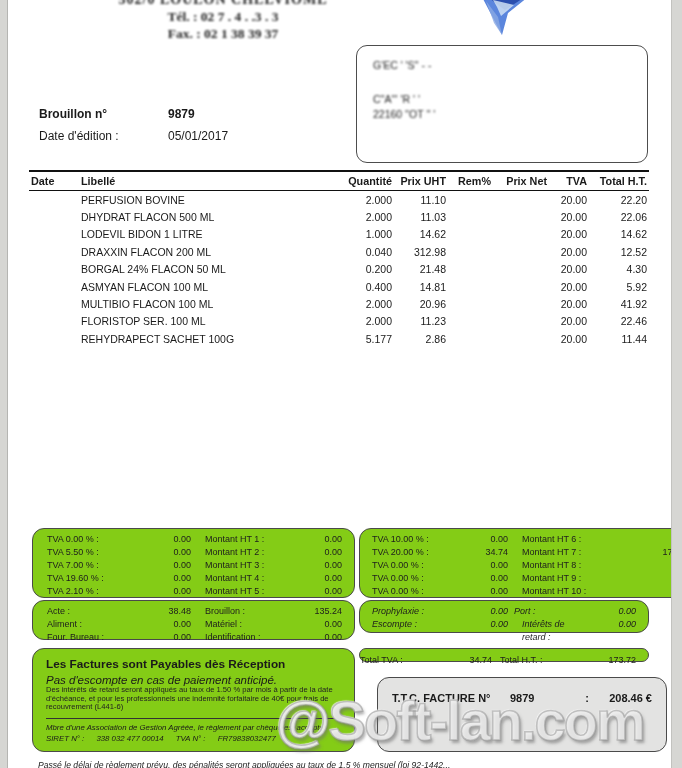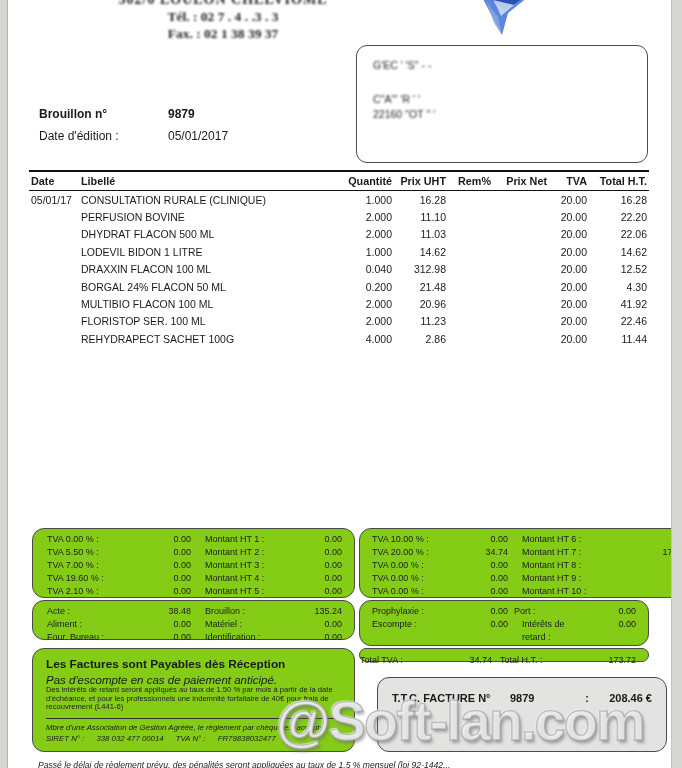--- a/index.html
+++ b/index.html
@@ -36,21 +36,21 @@
   
   .box { position:absolute; border:1.5px solid #4a4a4a; border-radius:12px; background:#84cc16; }
   .srow { display:grid; line-height:12.9px; font-size:9px; color:#1d1d1d; }
   .srow .sv { text-align:right; }
   #tva-left  { left:24px;  top:528px; width:323px; height:70px; padding:4px 12px 0 14px; }
   #tva-right { left:351px; top:528px; width:344px; height:70px; padding:4px 12px 0 12px; }
   #tva-left .srow  { grid-template-columns:86px 58px 1fr 58px; }
   #tva-right .srow { grid-template-columns:82px 54px 1fr 58px; }
   #cat-left  { left:24px;  top:600px; width:323px; height:40px; padding:4px 12px 0 14px; }
   #cat-left .srow { grid-template-columns:86px 58px 1fr 58px; }
-  #cat-right { left:351px; top:600px; width:290px; height:46px; padding:4px 12px 0 12px; }
+  #cat-right { left:351px; top:600px; width:290px; height:33px; padding:4px 12px 0 12px;font-style:italic; }
   #cat-right .srow { grid-template-columns:82px 54px 1fr 58px; }
 
   
   #conditions { left:24px; top:648px; width:323px; height:104px; padding:8px 12px 0 13px; }
   #conditions .t1 { font-size:11.8px; font-weight:bold; margin-bottom:3px; }
   #conditions .t2 { font-size:11.5px; font-style:italic; }
   #conditions .t3 { font-size:7.6px; line-height:8.6px; color:#222; }
   #conditions .divider { border-top:1px solid #333; margin:6px 0 4px 0; }
   #conditions .t4 { font-size:7.8px; font-style:italic; line-height:9px; }
   #conditions .t5 { font-size:7.8px; font-style:italic; margin-top:2px; }
@@ -120,30 +120,20 @@
         <th class="num">Quantité</th>
         <th class="num">Prix UHT</th>
         <th class="num">Rem%</th>
         <th class="num">Prix Net</th>
         <th class="num">TVA</th>
         <th class="num">Total H.T.</th>
       </tr>
     </thead>
     <tbody>
 
-        <tr>
-          <td>05/01/17</td>
-          <td>CONSULTATION RURALE (CLINIQUE)</td>
-          <td class="num">1.000</td>
-          <td class="num">16.28</td>
-          <td class="num"></td>
-          <td class="num"></td>
-          <td class="num">20.00</td>
-          <td class="num">16.28</td>
-        </tr>
 
         <tr>
           <td></td>
           <td>PERFUSION BOVINE</td>
           <td class="num">2.000</td>
           <td class="num">11.10</td>
           <td class="num"></td>
           <td class="num"></td>
           <td class="num">20.00</td>
           <td class="num">22.20</td>
@@ -166,40 +156,50 @@
           <td class="num">1.000</td>
           <td class="num">14.62</td>
           <td class="num"></td>
           <td class="num"></td>
           <td class="num">20.00</td>
           <td class="num">14.62</td>
         </tr>
 
         <tr>
           <td></td>
-          <td>DRAXXIN FLACON 100 ML</td>
+          <td>DRAXXIN FLACON 200 ML</td>
           <td class="num">0.040</td>
           <td class="num">312.98</td>
           <td class="num"></td>
           <td class="num"></td>
           <td class="num">20.00</td>
           <td class="num">12.52</td>
         </tr>
 
         <tr>
           <td></td>
           <td>BORGAL 24%  FLACON 50 ML</td>
           <td class="num">0.200</td>
           <td class="num">21.48</td>
           <td class="num"></td>
           <td class="num"></td>
           <td class="num">20.00</td>
           <td class="num">4.30</td>
         </tr>
 
+        <tr>
+          <td></td>
+          <td>ASMYAN FLACON 100 ML</td>
+          <td class="num">0.400</td>
+          <td class="num">14.81</td>
+          <td class="num"></td>
+          <td class="num"></td>
+          <td class="num">20.00</td>
+          <td class="num">5.92</td>
+        </tr>
 
         <tr>
           <td></td>
           <td>MULTIBIO FLACON 100 ML</td>
           <td class="num">2.000</td>
           <td class="num">20.96</td>
           <td class="num"></td>
           <td class="num"></td>
           <td class="num">20.00</td>
           <td class="num">41.92</td>
@@ -212,21 +212,21 @@
           <td class="num">11.23</td>
           <td class="num"></td>
           <td class="num"></td>
           <td class="num">20.00</td>
           <td class="num">22.46</td>
         </tr>
 
         <tr>
           <td></td>
           <td>REHYDRAPECT SACHET 100G</td>
-          <td class="num">4.000</td>
+          <td class="num">5.177</td>
           <td class="num">2.86</td>
           <td class="num"></td>
           <td class="num"></td>
           <td class="num">20.00</td>
           <td class="num">11.44</td>
         </tr>
       </tbody>
   </table>
 
   <div class="box" id="tva-left">

